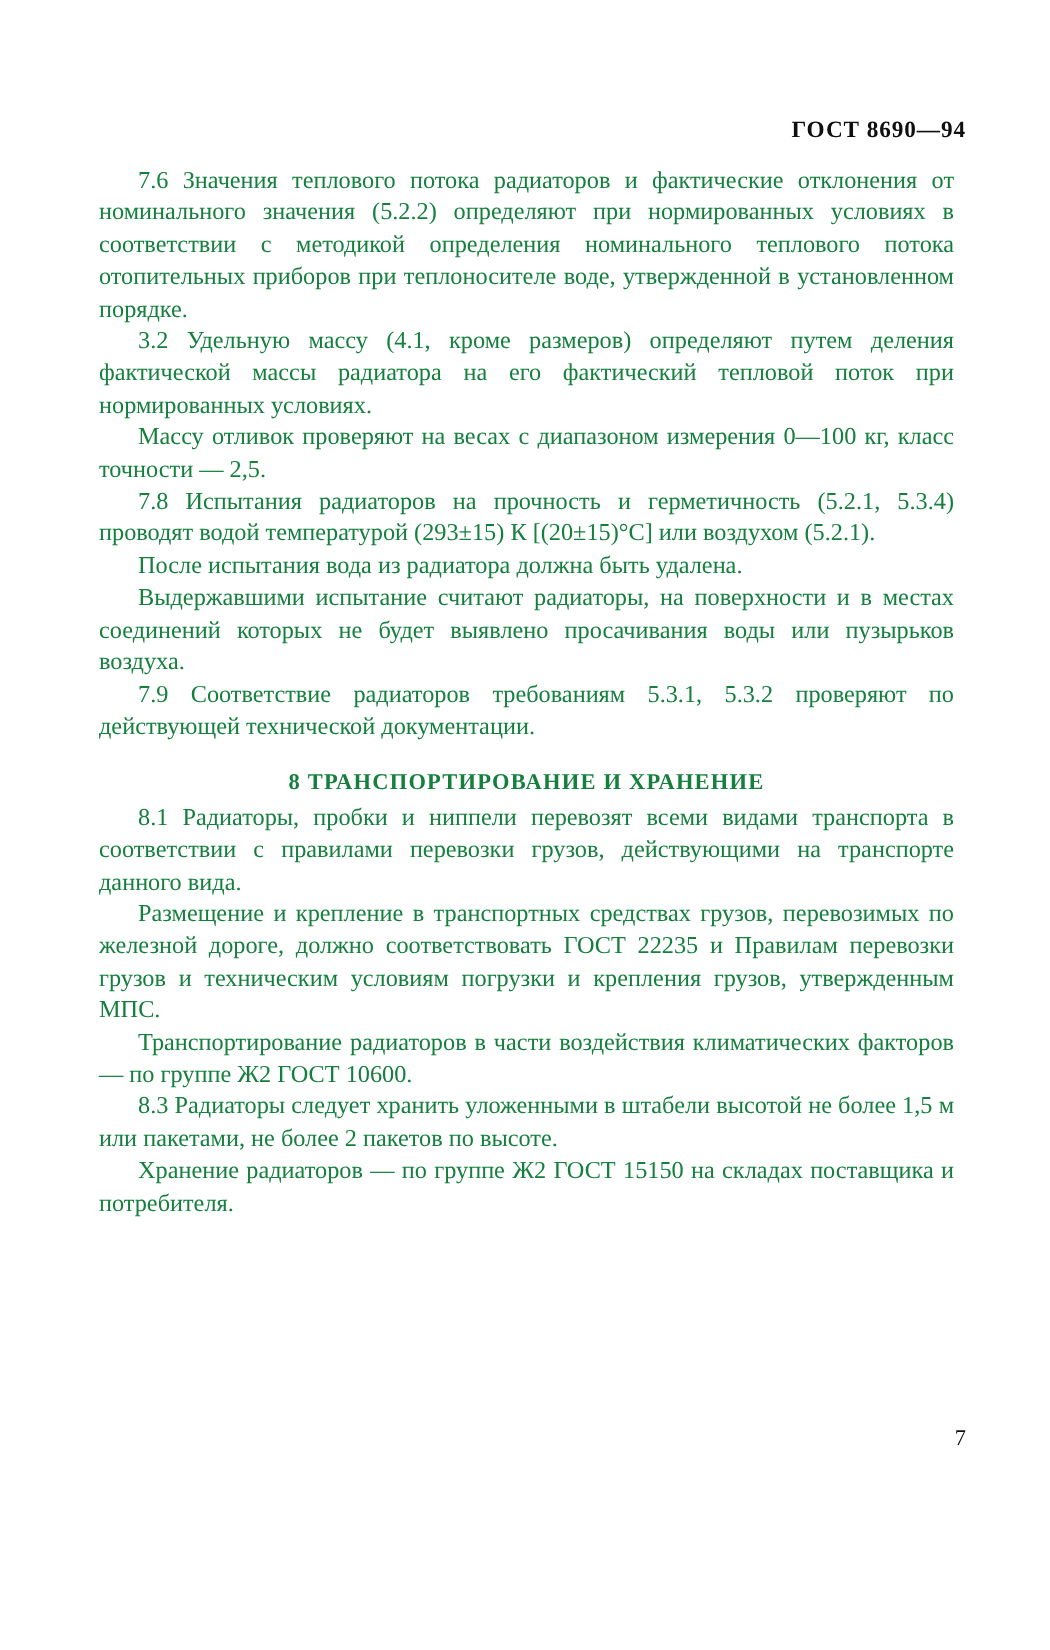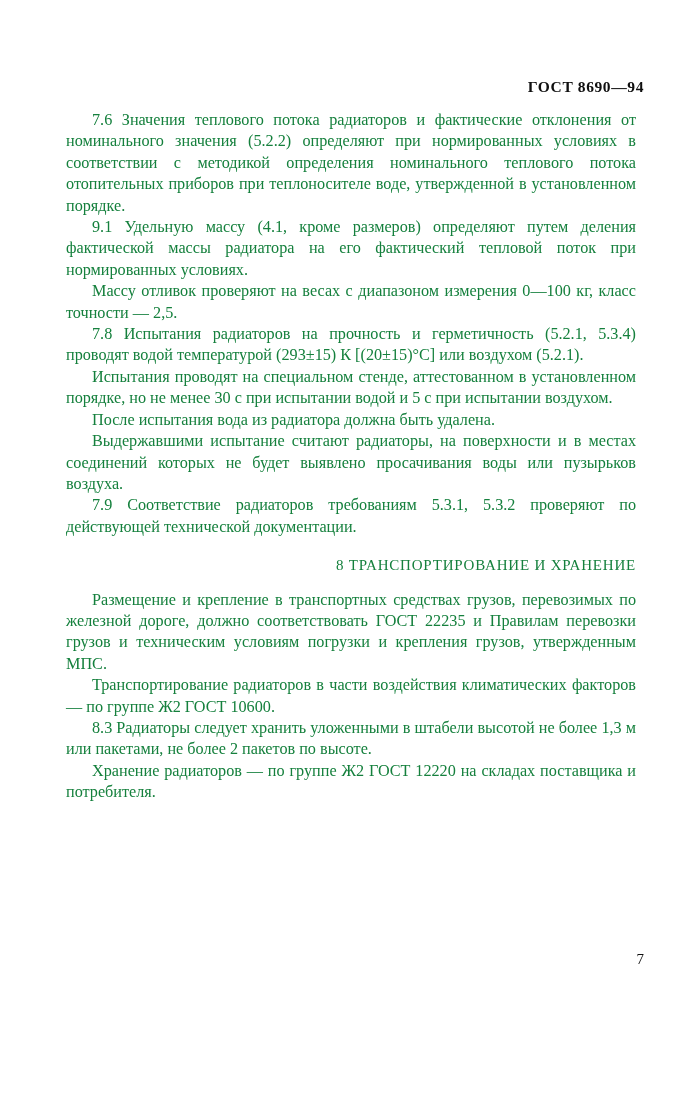--- a/index.html
+++ b/index.html
@@ -43,24 +43,24 @@
     margin: 0;
     font-size: 16.2px;
     line-height: 21.4px;
     text-align: justify;
     text-justify: inter-word;
     text-indent: 26px;
     color: #15803d;
     hyphens: manual;
   }
   .section-title {
-    margin: 17px 0 13px 0;
-    text-align: right;
+    margin: 17px 0 1px 0;
+    text-align: center;
     text-indent: 0;
-    font-weight: normal;
+    font-weight: bold;
     font-size: 15px;
     letter-spacing: 0.8px;
   }
   .pagenum {
     position: absolute;
     right: 56px;
     bottom: 108px;
     font-size: 15px;
     color: #111;
   }
@@ -72,32 +72,32 @@
 </head>
 <body>
 
 <div class="page">
 
   <div class="header">ГОСТ 8690—94</div>
 
   <div class="content">
 
     <p>7.6 Значения теплового потока радиаторов и фактические отклонения от номинального значения (5.2.2) определяют при нормированных условиях в соответствии с методикой определения номинального теплового потока отопительных приборов при теплоносителе воде, утвержденной в установленном порядке.</p>
-    <p>9.1 Удельную массу (4.1, кроме размеров) определяют путем деления фактической массы радиатора на его фактический тепловой поток при нормированных условиях.</p>
+    <p>3.2 Удельную массу (4.1, кроме размеров) определяют путем деления фактической массы радиатора на его фактический тепловой поток при нормированных условиях.</p>
     <p>Массу отливок проверяют на весах с диапазоном измерения 0—100 кг, класс точности — 2,5.</p>
     <p>7.8 Испытания радиаторов на прочность и герметичность (5.2.1, 5.3.4) проводят водой температурой (293±15) К [(20±15)°С] или воздухом (5.2.1).</p>
-    <p>Испытания проводят на специальном стенде, аттестованном в установленном порядке, но не менее 30 с при испытании водой и 5 с при испытании воздухом.</p>
     <p>После испытания вода из радиатора должна быть удалена.</p>
     <p>Выдержавшими испытание считают радиаторы, на поверхности и в местах соединений которых не будет выявлено просачивания воды или пузырьков воздуха.</p>
     <p>7.9 Соответствие радиаторов требованиям 5.3.1, 5.3.2 проверяют по действующей технической документации.</p>
 
     <p class="section-title">8 ТРАНСПОРТИРОВАНИЕ И ХРАНЕНИЕ</p>
 
+    <p>8.1 Радиаторы, пробки и ниппели перевозят всеми видами транспорта в соответствии с правилами перевозки грузов, действующими на транспорте данного вида.</p>
     <p>Размещение и крепление в транспортных средствах грузов, перевозимых по железной дороге, должно соответствовать ГОСТ 22235 и Правилам перевозки грузов и техническим условиям погрузки и крепления грузов, утвержденным МПС.</p>
     <p>Транспортирование радиаторов в части воздействия климатических факторов — по группе Ж2 ГОСТ 10600.</p>
-    <p>8.3 Радиаторы следует хранить уложенными в штабели высотой не более 1,3 м или пакетами, не более 2 пакетов по высоте.</p>
-    <p>Хранение радиаторов — по группе Ж2 ГОСТ 12220 на складах поставщика и потребителя.</p>
+    <p>8.3 Радиаторы следует хранить уложенными в штабели высотой не более 1,5 м или пакетами, не более 2 пакетов по высоте.</p>
+    <p>Хранение радиаторов — по группе Ж2 ГОСТ 15150 на складах поставщика и потребителя.</p>
 
   </div>
 
   <div class="pagenum">7</div>
 
 </div>
 
 </body></html>

